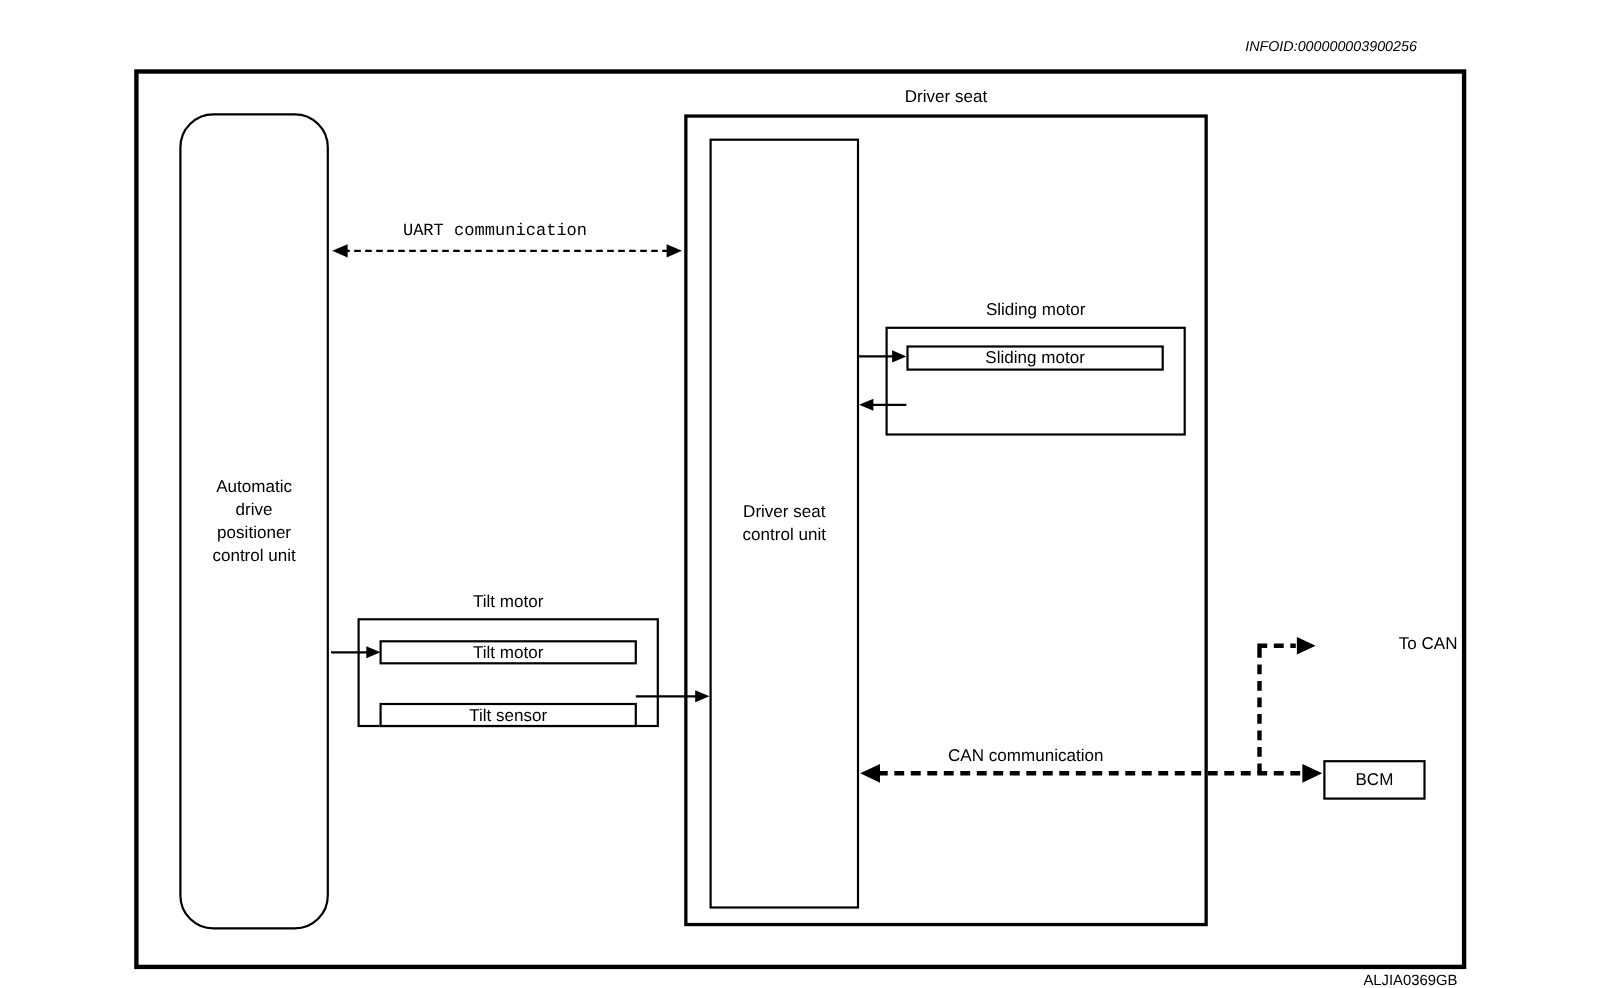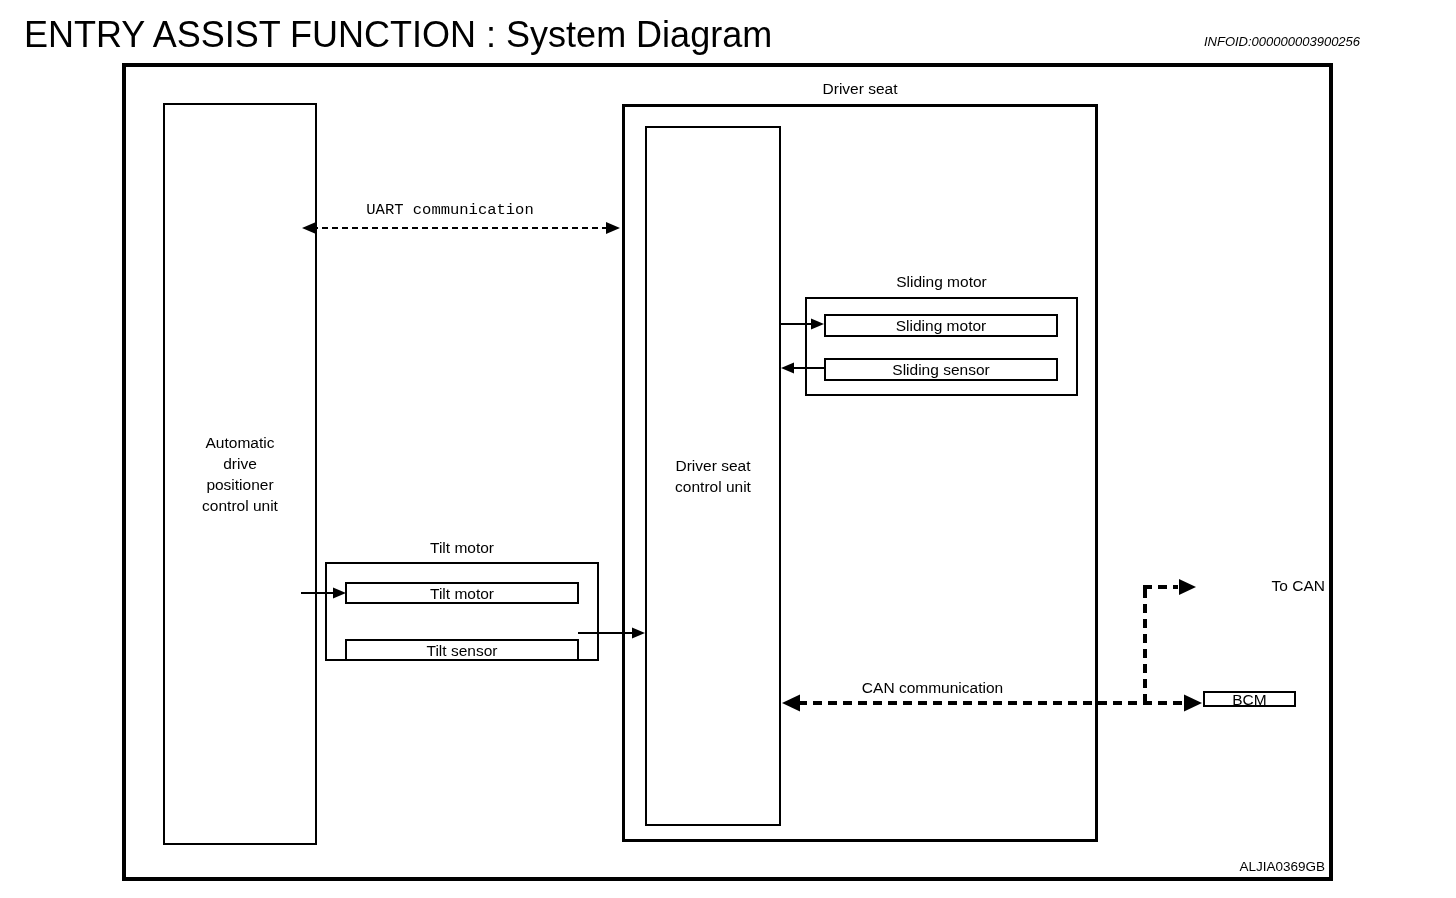--- a/index.html
+++ b/index.html
@@ -18,21 +18,21 @@
   }
   .abs { position: absolute; }
   .page-title {
     left: 24px; top: 14px;
     font-size: 36px;
     letter-spacing: 0px;
     white-space: nowrap;
   }
   .infoid {
     left: 1132px; top: 34px; width: 300px;
-    text-align: center;
+    text-align: left;
     font-size: 13px;
     font-style: italic;
     white-space: nowrap;
   }
   .outer-border {
     left: 122px; top: 63px;
     width: 1211px; height: 818px;
     border: 4px solid #000;
     box-sizing: border-box;
   }
@@ -41,62 +41,61 @@
     box-sizing: border-box;
     display: flex;
     align-items: center;
     justify-content: center;
     text-align: center;
     font-size: 15.5px;
     line-height: 21px;
     white-space: pre-line;
     background: #fff;
   }
-  .adp-box    { left: 163px; top: 103px; width: 154px; height: 742px; }
+  .adp-box    { left: 163px; top: 103px; width: 136px; height: 742px; border-radius: 31px; }
   .ds-box     { left: 622px; top: 104px; width: 476px; height: 738px; border-width: 3px; background: transparent; }
   .dscu-box   { left: 645px; top: 126px; width: 136px; height: 700px; }
   .slide-group-box { left: 805px; top: 297px; width: 273px; height: 99px; background: transparent; }
   .slide-motor-box { left: 824px; top: 314px; width: 234px; height: 23px; }
   .slide-sensor-box{ left: 824px; top: 358px; width: 234px; height: 23px; }
   .tilt-group-box  { left: 325px; top: 562px; width: 274px; height: 99px; background: transparent; }
   .tilt-motor-box  { left: 345px; top: 582px; width: 234px; height: 22px; }
   .tilt-sensor-box { left: 345px; top: 622px; width: 234px; height: 22px; margin-top: 17px; }
-  .bcm-box    { left: 1203px; top: 691px; width: 93px; height: 16px; }
+  .bcm-box    { left: 1203px; top: 691px; width: 93px; height: 36px; }
   .group-label {
     font-size: 15.5px;
     text-align: center;
     white-space: nowrap;
   }
   .ds-label     { left: 622px;  top: 80px;  width: 476px; }
   .slide-label  { left: 805px;  top: 273px; width: 273px; }
   .tilt-label   { left: 325px;  top: 539px; width: 274px; }
   .uart-label   { left: 330px;  top: 201px; width: 240px; font-family: Liberation Mono, monospace; }
   .can-label    { left: 810px;  top: 679px; width: 245px; }
   .tocan-label  { left: 1205px; top: 577px; width: 120px; text-align: right; }
   .figure-code {
-    left: 1140px; top: 859px; width: 185px;
+    left: 1140px; top: 883px; width: 185px;
     text-align: right;
     font-size: 13.5px;
     white-space: nowrap;
   }
   svg.wires {
     position: absolute;
     left: 0; top: 0;
     width: 1456px; height: 898px;
     pointer-events: none;
   }
   svg.wires line { stroke: #000; }
   svg.wires polygon { fill: #000; stroke: none; }
 </style>
 </head>
 <body>
 
 <div id="canvas">
 
-  <div class="abs page-title">ENTRY ASSIST FUNCTION : System Diagram</div>
   <div class="abs infoid">INFOID:000000003900256</div>
 
   <div class="abs outer-border"></div>
 
   <div class="abs box adp-box">
     <span>Automatic
 drive
 positioner
 control unit</span>
   </div>
@@ -106,23 +105,20 @@
 
   <div class="abs box dscu-box">
     <span>Driver seat
 control unit</span>
   </div>
 
   <div class="abs group-label slide-label">Sliding motor</div>
   <div class="abs box slide-group-box"></div>
   <div class="abs box slide-motor-box">
     <span>Sliding motor</span>
-  </div>
-  <div class="abs box slide-sensor-box">
-    <span>Sliding sensor</span>
   </div>
 
   <div class="abs group-label tilt-label">Tilt motor</div>
   <div class="abs box tilt-group-box"></div>
   <div class="abs box tilt-motor-box">
     <span>Tilt motor</span>
   </div>
   <div class="abs box tilt-sensor-box">
     <span>Tilt sensor</span>
   </div>

